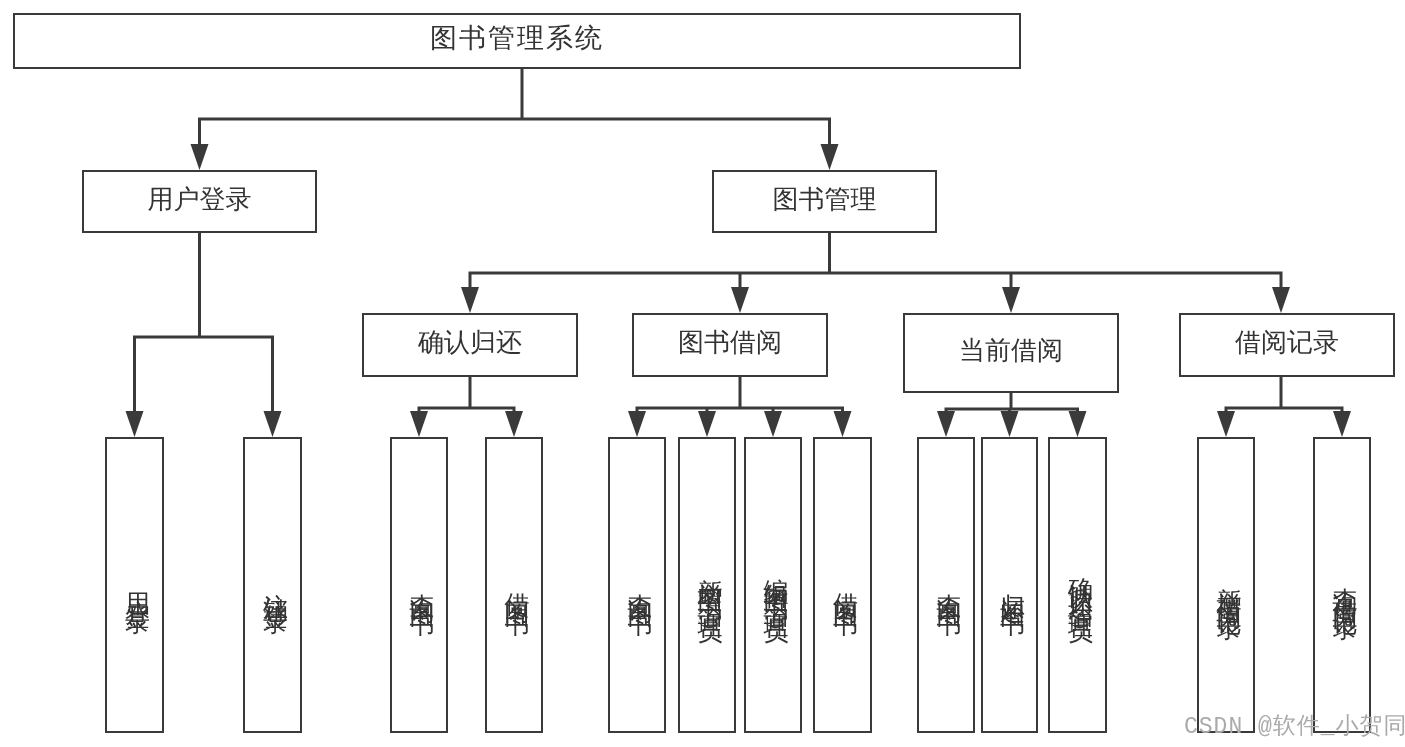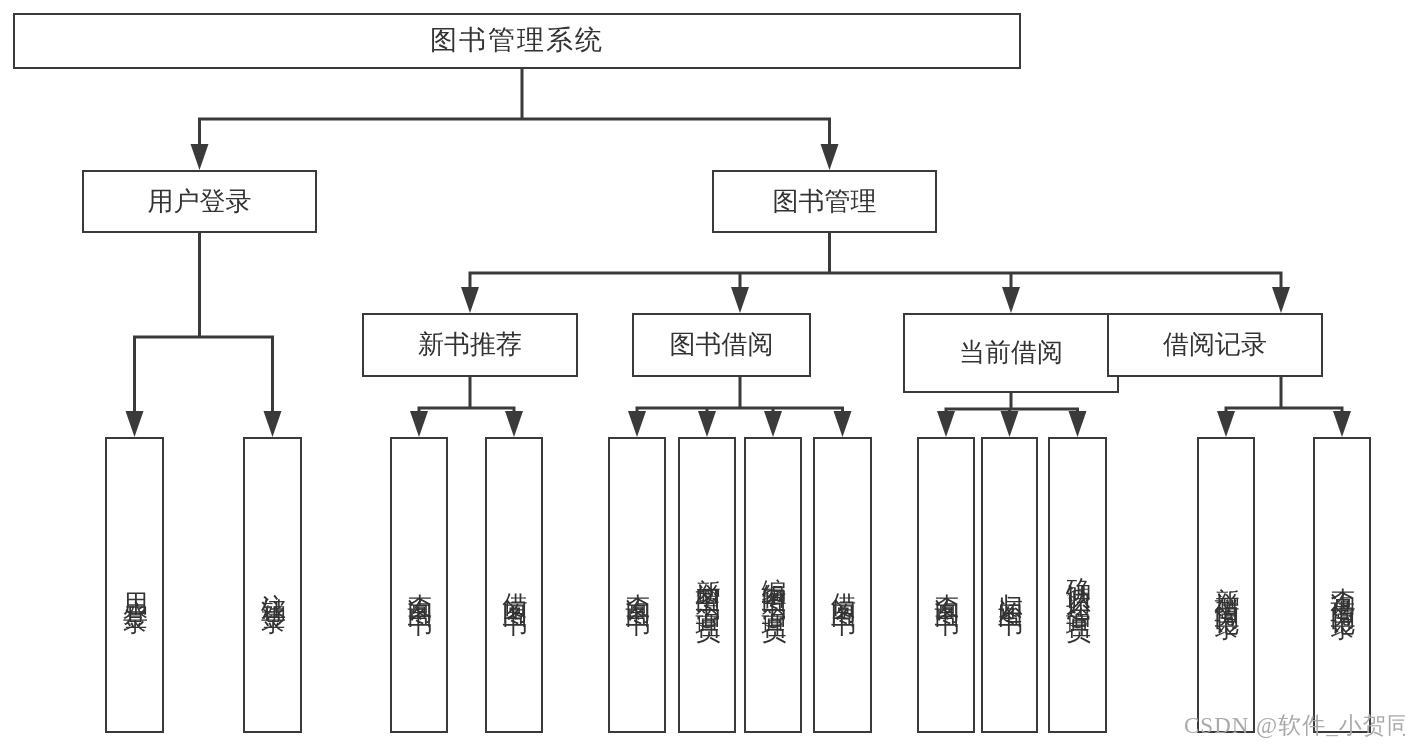--- a/index.html
+++ b/index.html
@@ -1,18 +1,18 @@
 <!DOCTYPE html>
 <html><head>
 <meta charset="utf-8">
 <style>
   html,body{margin:0;padding:0;background:#ffffff;}
   .stage{
     position:relative;width:1405px;height:747px;background:#ffffff;overflow:hidden;
-    font-family:Liberation Serif, serif;color:#333333;
+    font-family:Liberation Mono, monospace;color:#333333;
   }
   .wires{position:absolute;left:0;top:0;width:1405px;height:747px;}
   .box{
     position:absolute;box-sizing:border-box;border:2.5px solid #3a3a3a;background:#ffffff;
     display:flex;align-items:center;justify-content:center;text-align:center;
     color:#333333;line-height:1.15;white-space:nowrap;
   }
   .hbox{font-size:26px;}
   .root{font-size:27px;letter-spacing:2px;}
   .vbox{
@@ -61,24 +61,24 @@
       <polygon points="1217,411 1235,411 1226,437"></polygon>
       <polygon points="1333,411 1351,411 1342,437"></polygon>
     </g>
   </svg>
 
   <div class="box hbox root" style="left:13px;top:13px;width:1008px;height:56px">图书管理系统</div>
 
   <div class="box hbox" style="left:82px;top:170px;width:235px;height:63px">用户登录</div>
   <div class="box hbox" style="left:712px;top:170px;width:225px;height:63px">图书管理</div>
 
-  <div class="box hbox" style="left:362px;top:313px;width:216px;height:64px">新书推荐</div>
-  <div class="box hbox" style="left:632px;top:313px;width:179px;height:64px">图书借阅</div>
+  <div class="box hbox" style="left:362px;top:313px;width:216px;height:64px">确认归还</div>
+  <div class="box hbox" style="left:632px;top:313px;width:196px;height:64px">图书借阅</div>
   <div class="box hbox" style="left:903px;top:313px;width:216px;height:80px">当前借阅</div>
-  <div class="box hbox" style="left:1107px;top:313px;width:216px;height:64px">借阅记录</div>
+  <div class="box hbox" style="left:1179px;top:313px;width:216px;height:64px">借阅记录</div>
 
   <div class="box vbox" style="left:105px;top:437px;width:59px;height:296px">用户登录</div>
   <div class="box vbox" style="left:243px;top:437px;width:59px;height:296px">注销登录</div>
 
   <div class="box vbox" style="left:390px;top:437px;width:58px;height:296px">查询图书</div>
   <div class="box vbox" style="left:485px;top:437px;width:58px;height:296px">借阅图书</div>
 
   <div class="box vbox" style="left:608px;top:437px;width:58px;height:296px">查询图书</div>
   <div class="box vbox" style="left:678px;top:437px;width:58px;height:296px">新增图书（管理员）</div>
   <div class="box vbox" style="left:744px;top:437px;width:58px;height:296px">编辑图书（管理员）</div>

